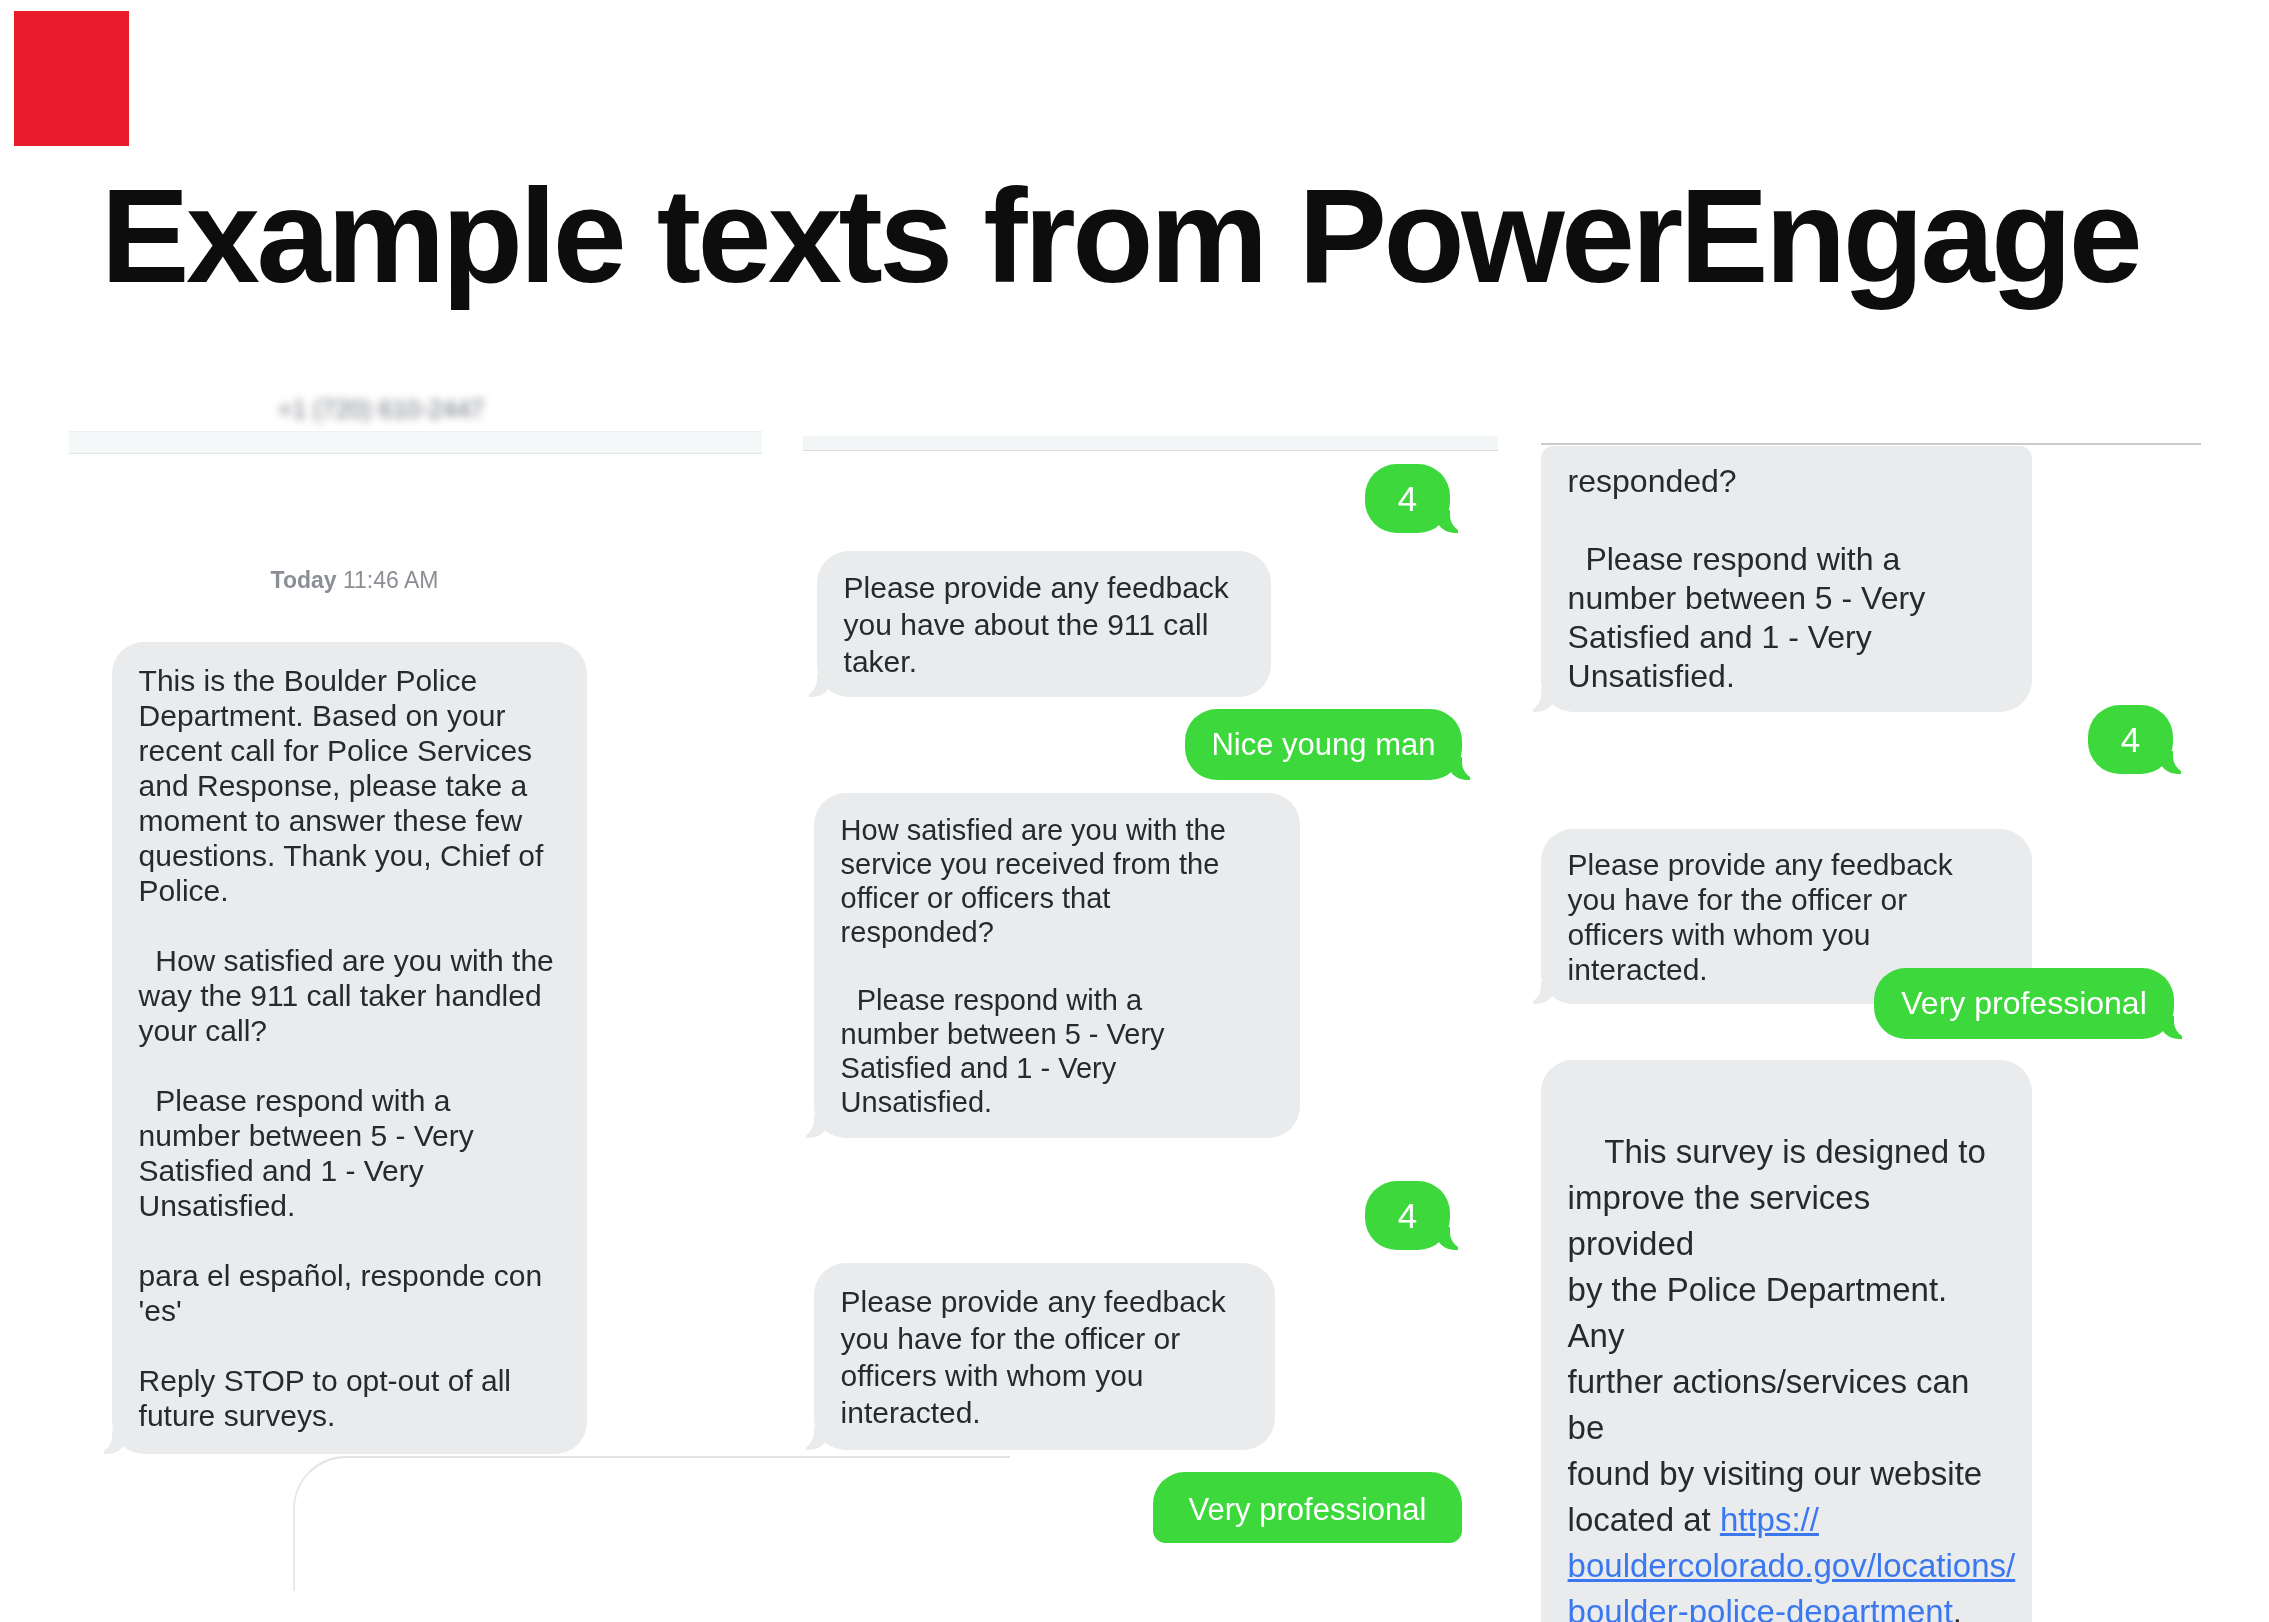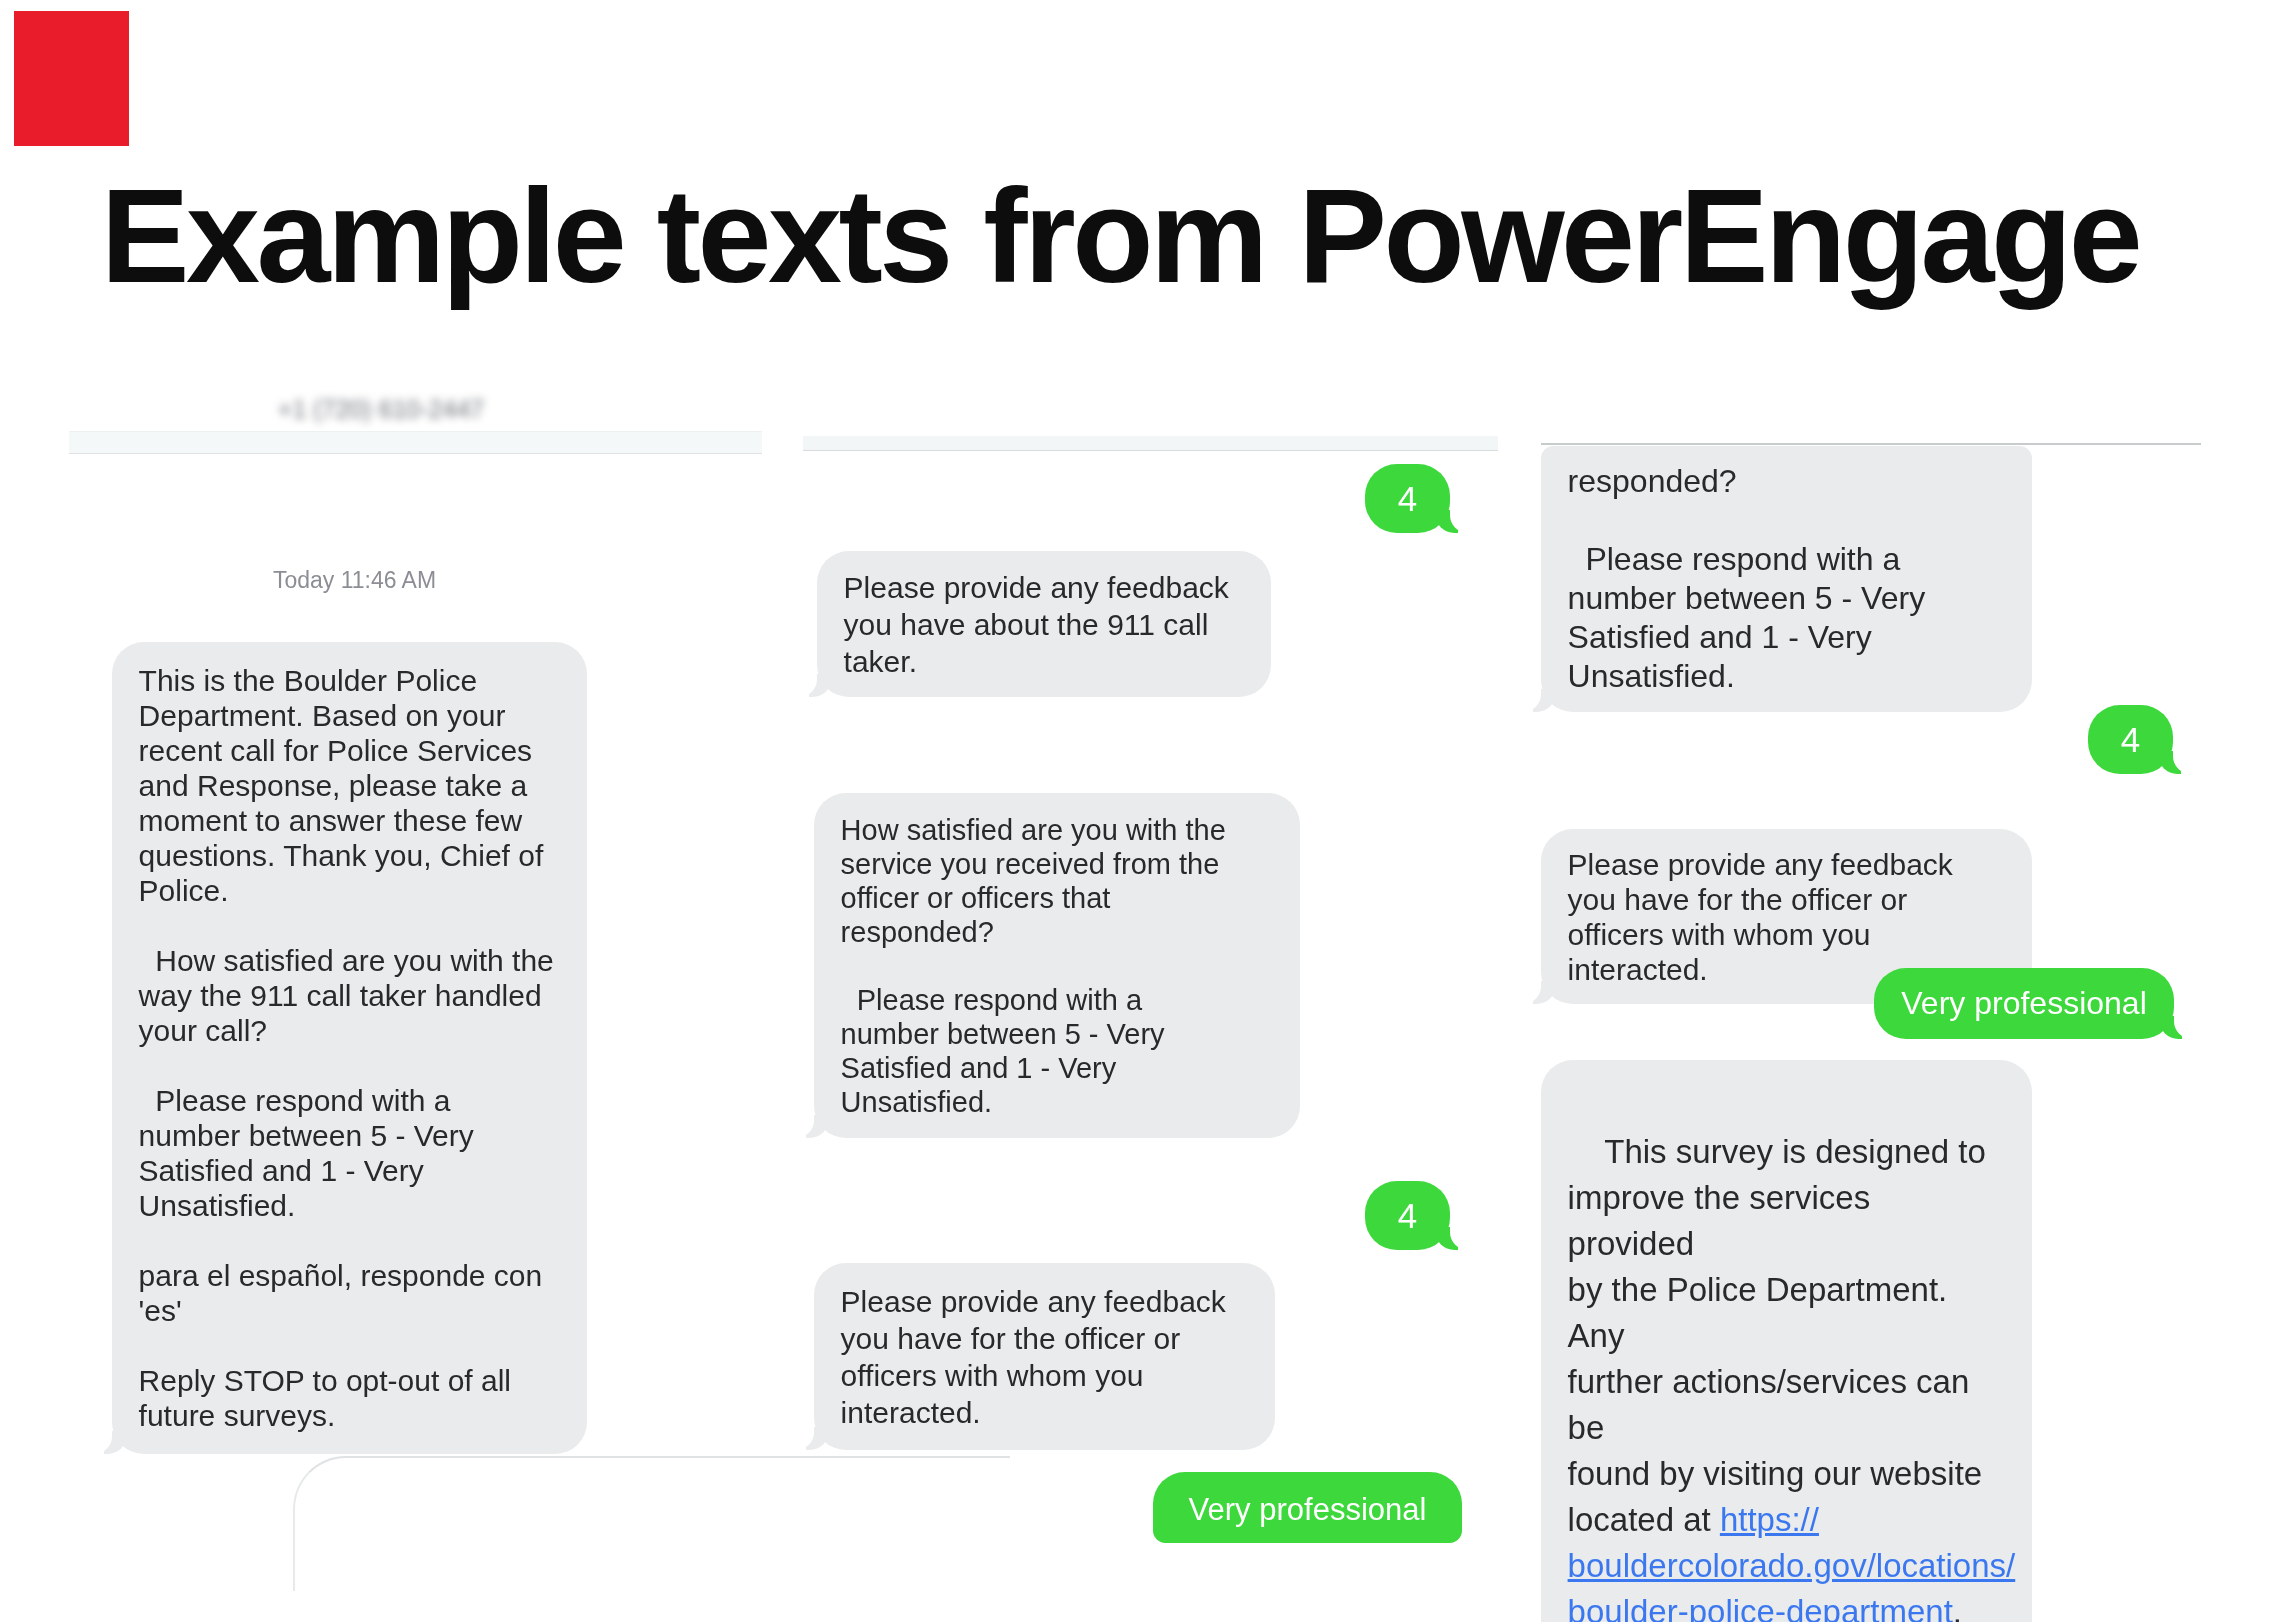--- a/index.html
+++ b/index.html
@@ -16,21 +16,21 @@
          border-bottom:1.8px solid #e0e3e4;border-top:0.9px solid #eef1f2;}
   .band2{position:absolute;left:803px;top:436px;width:695px;height:14px;background:#f3f6f7;
          border-bottom:1.8px solid #d9dcdd;}
   .band3{position:absolute;left:1541px;top:443px;width:660px;height:0;border-top:2.7px solid #c9cccd;}
 
   .blur-num{position:absolute;left:248px;top:395px;width:266px;text-align:center;
             font-size:25px;color:#6b6f76;filter:blur(4.4px);}
 
   .timestamp{position:absolute;left:115px;top:567px;width:479px;text-align:center;
              font-size:23px;color:#8b8e94;}
-  .timestamp .d{font-weight:normal;margin-top:29px;}
+  .timestamp .d{font-weight:bold;margin-top:29px;}
 
   .bubble{position:absolute;box-sizing:border-box;white-space:pre-wrap;}
   .in{background:#e9ebec;color:#27292b;border-radius:32px;}
   .out{background:#3cd83c;color:#ffffff;border-radius:32px;}
 
   
   .tl::before{content:"";position:absolute;left:-8px;bottom:0;width:23px;height:23px;
               background:inherit;border-bottom-right-radius:19.5px;}
   .tl::after{content:"";position:absolute;left:-23px;bottom:0;width:23px;height:26.6px;
              background:#ffffff;border-bottom-right-radius:17.7px;}
@@ -107,20 +107,21 @@
   <div id="c1-clip"></div>
 
   <div class="band2"></div>
 
   <div class="bubble out tr" id="c2-g1">4</div>
 
   <div class="bubble in tl" id="c2-m1">Please provide any feedback
 you have about the 911 call
 taker.</div>
 
+  <div class="bubble out tr" id="c2-g2">Nice young man</div>
 
   <div class="bubble in tl" id="c2-m2">How satisfied are you with the
 service you received from the
 officer or officers that
 responded?
 
   Please respond with a
 number between 5 - Very
 Satisfied and 1 - Very
 Unsatisfied.</div>

